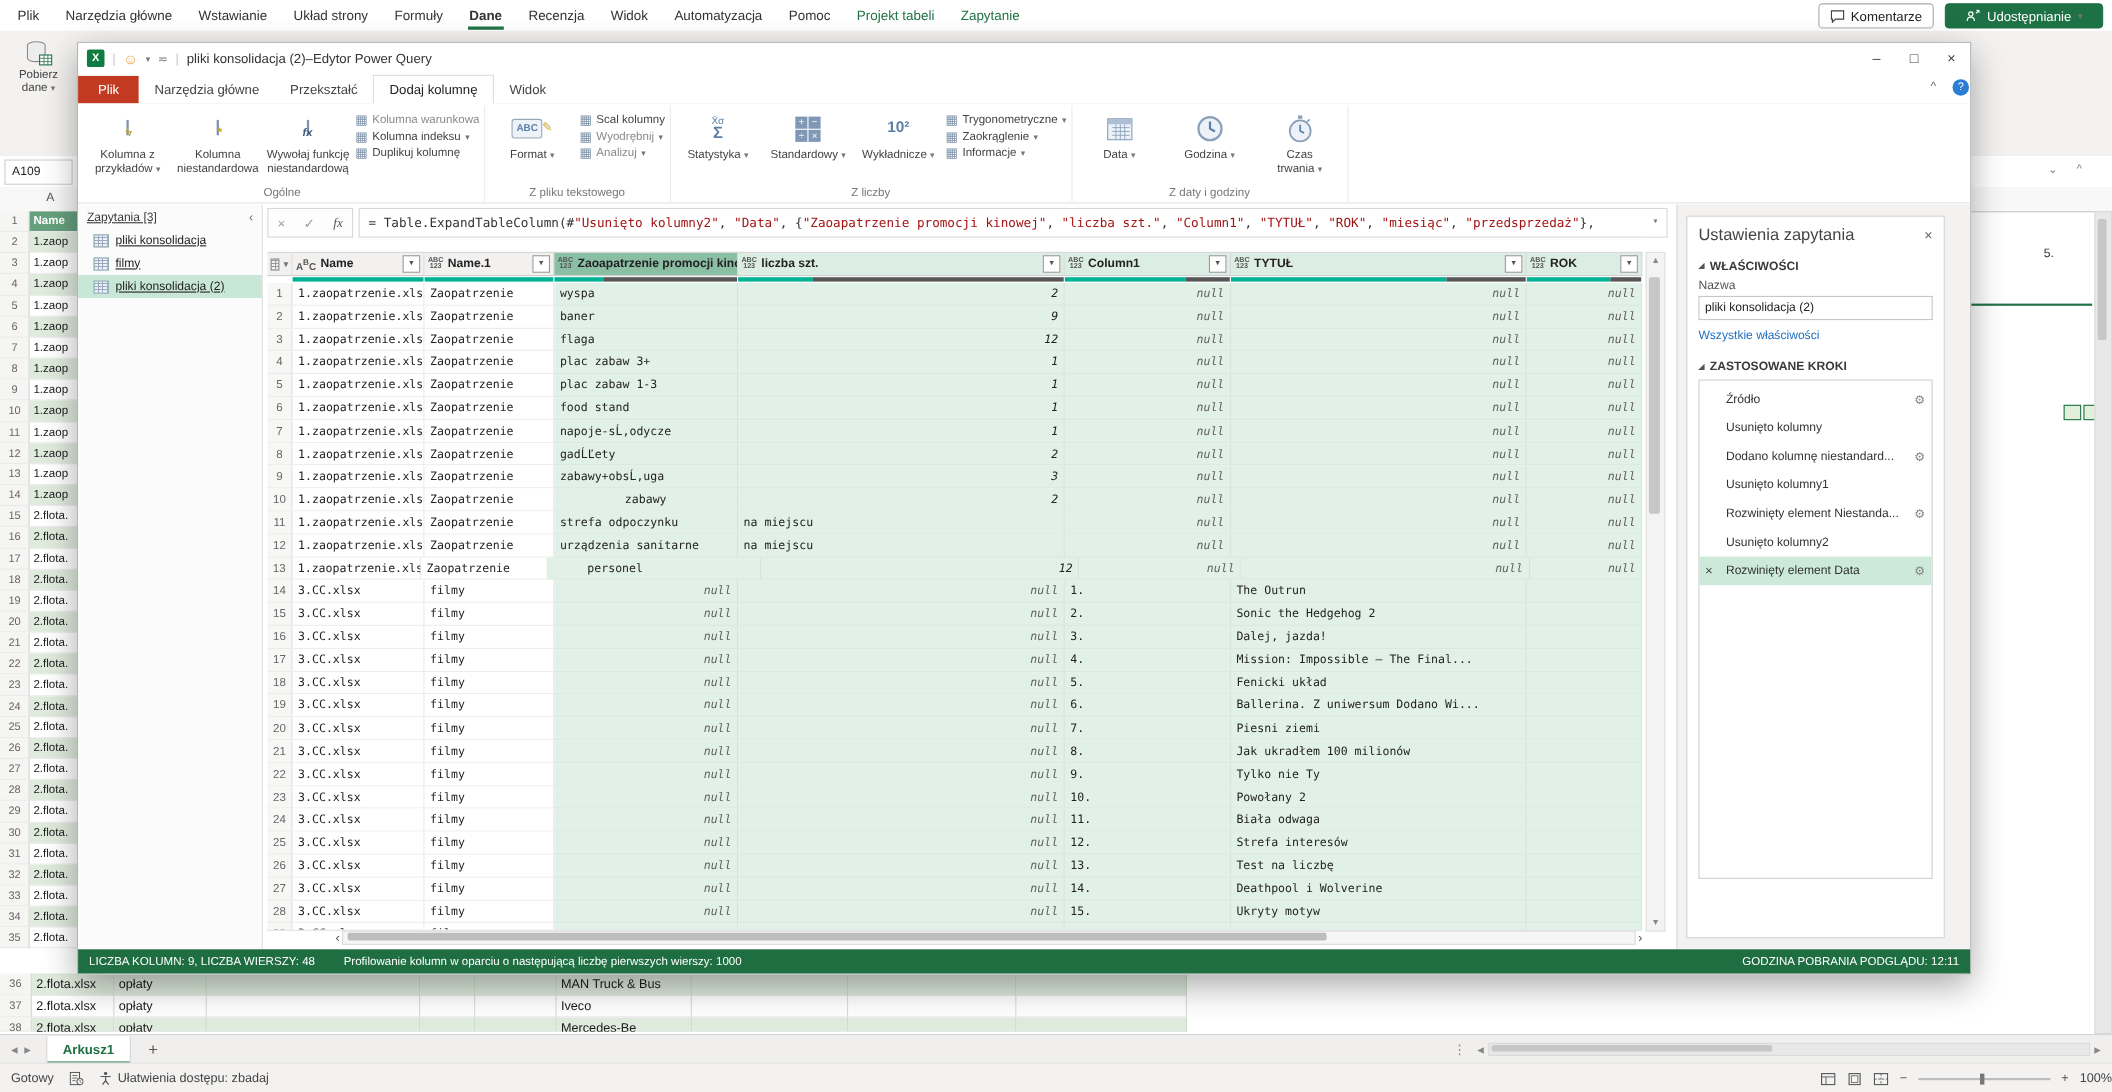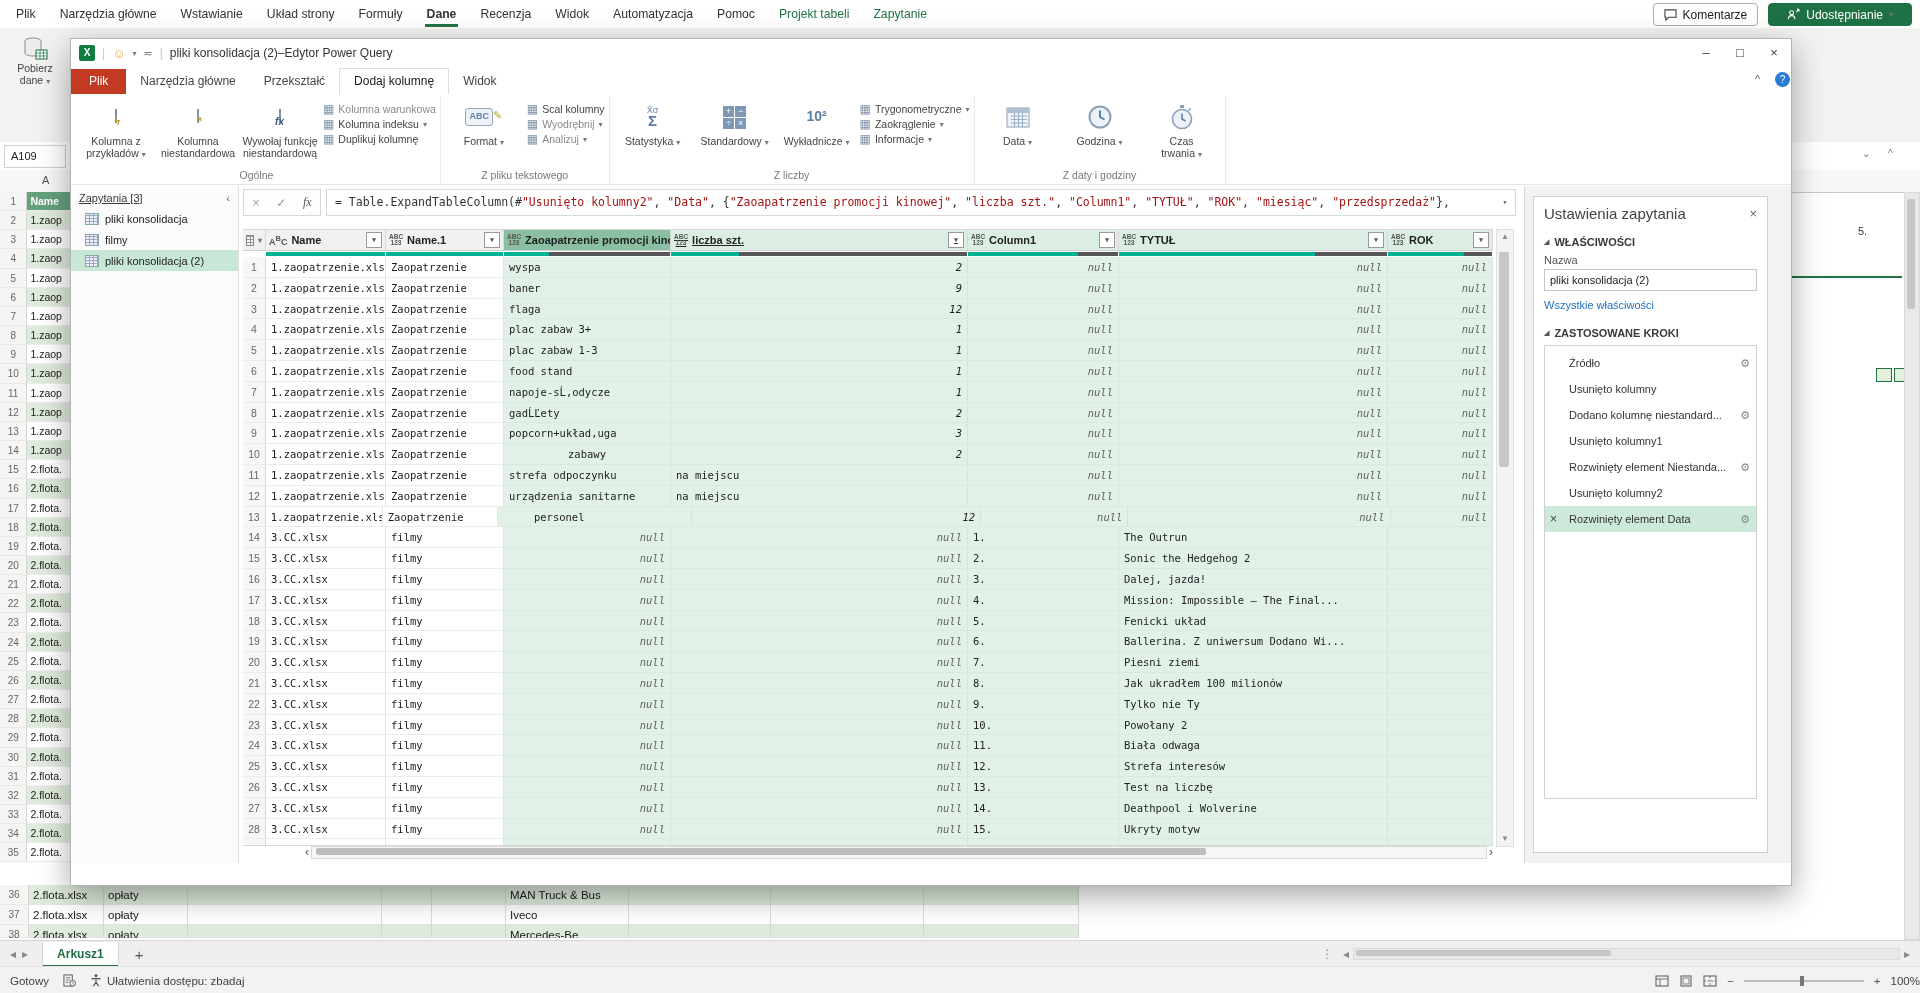--- a/index.html
+++ b/index.html
@@ -54,21 +54,21 @@
   .smallbtn{display:flex;align-items:center;gap:4px;font-size:10.5px;color:#444;white-space:nowrap;}
   .smallbtn.muted{color:#8a8a8a;}
   .dd{font-size:8px;color:#777;}
   .tico{position:relative;width:22px;height:17px;border:1px solid #7F93A8;background-color:#E9EFF8;
     background-image:repeating-linear-gradient(90deg,transparent 0 6px,#AEBFD4 6px 7px),repeating-linear-gradient(0deg,transparent 0 4px,#AEBFD4 4px 5px);}
   .tico .ov{position:absolute;right:-4px;bottom:-5px;font-size:11px;font-weight:700;}
   .mini{font-size:12px;color:#7F93A8;line-height:12px;}
   
   .pq-queries{position:absolute;top:147px;left:0;width:167px;bottom:22px;background:#FBFBFB;border-right:1px solid #E0E0E0;font-size:11px;}
   .q-head{display:flex;justify-content:space-between;align-items:center;padding:6px 8px 4px 8px;color:#3a3a3a;}
-  .q-item{display:flex;align-items:center;gap:6px;height:21px;padding-left:14px;color:#222;}
+  .q-item{display:flex;align-items:center;gap:6px;height:21px;padding-left:14px;color:#222;text-decoration:underline;}
   .q-item.sel{background:#C9E7D6;}
   .qico{width:12px;height:10px;border:1px solid #8aa;background-image:repeating-linear-gradient(90deg,transparent 0 3px,#9ab 3px 4px),repeating-linear-gradient(0deg,transparent 0 2px,#9ab 2px 3px);background-color:#eef;}
   
   .pq-fbar{position:absolute;top:150px;left:172px;width:1273px;height:27px;display:flex;gap:5px;}
   .f-btns{width:76px;border:1px solid #D8D8D8;background:#FDFDFD;display:flex;align-items:center;justify-content:space-around;color:#999;font-size:12px;}
   .f-input{flex:1;border:1px solid #D8D8D8;background:#fff;font-family:"DejaVu Sans Mono",monospace;font-size:11.5px;line-height:25px;padding-left:8px;white-space:nowrap;overflow:hidden;position:relative;}
   .f-input .str{color:#A31515;}
   .f-exp{position:absolute;right:2px;top:0;width:16px;text-align:center;color:#777;font-size:9px;line-height:25px;background:#fff;}
   
   .grid{position:absolute;top:190px;left:172px;width:1250px;}
@@ -650,21 +650,21 @@
           </div>
           <div class="g-hc" style="width: 111px;">
             <span class="typo">ABC<br>123</span>
             <span>Name.1</span>
             <span class="fbtn">▾</span>
           </div>
           <div class="g-hc selh" style="width: 160px;">
             <span class="typo">ABC<br>123</span>
             <span>Zaoapatrzenie promocji kinowej</span>
           </div>
-          <div class="g-hc mint" style="width: 290px; text-decoration: underline;">
+          <div class="g-hc mint" style="width: 290px;">
             <span class="typo">ABC<br>123</span>
             <span>liczba szt.</span>
             <span class="fbtn">▾</span>
           </div>
           <div class="g-hc mint" style="width: 144px;">
             <span class="typo">ABC<br>123</span>
             <span>Column1</span>
             <span class="fbtn">▾</span>
           </div>
           <div class="g-hc mint" style="width: 262px;">
@@ -787,21 +787,21 @@
             <div class="g-c mint" style="width: 156px;">gadĹĽety</div>
             <div class="g-c mint num" style="width: 286px;">2</div>
             <div class="g-c mint nul" style="width: 140px;">null</div>
             <div class="g-c mint nul" style="width: 258px;">null</div>
             <div class="g-c mint nul" style="width: 94px;">null</div>
           </div>
           <div class="g-row">
             <div class="g-c rn" style="width: 12px;">9</div>
             <div class="g-c" style="width: 109px;">1.zaopatrzenie.xlsx</div>
             <div class="g-c" style="width: 107px;">Zaopatrzenie</div>
-            <div class="g-c mint" style="width: 156px;">popcorn+układ‚uga</div>
+            <div class="g-c mint" style="width: 156px;">zabawy+obsĹ‚uga</div>
             <div class="g-c mint num" style="width: 286px;">3</div>
             <div class="g-c mint nul" style="width: 140px;">null</div>
             <div class="g-c mint nul" style="width: 258px;">null</div>
             <div class="g-c mint nul" style="width: 94px;">null</div>
           </div>
           <div class="g-row">
             <div class="g-c rn" style="width: 12px;">10</div>
             <div class="g-c" style="width: 109px;">1.zaopatrzenie.xlsx</div>
             <div class="g-c" style="width: 107px;">Zaopatrzenie</div>
             <div class="g-c mint" style="width: 156px; text-align: center;">zabawy</div>
@@ -1058,14 +1058,19 @@
             </div>
             <div class="step sel">
               <span class="del">×</span>
               <span>Rozwinięty element Data</span>
               <span class="gear">⚙</span>
             </div>
           </div>
       </div>
     </div>
 
+    <div class="pq-status">
+      <span>LICZBA KOLUMN: 9, LICZBA WIERSZY: 48</span>
+      <span style="margin-left:26px">Profilowanie kolumn w oparciu o następującą liczbę pierwszych wierszy: 1000</span>
+      <span style="margin-left:auto">GODZINA POBRANIA PODGLĄDU: 12:11</span>
+    </div>
   </div>
 </div>
 
 </body></html>

